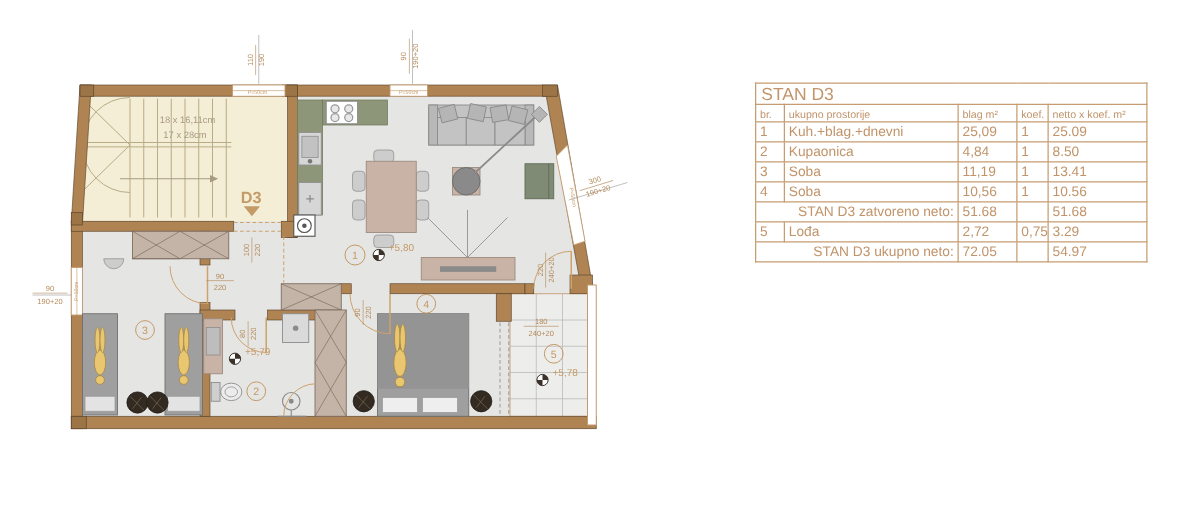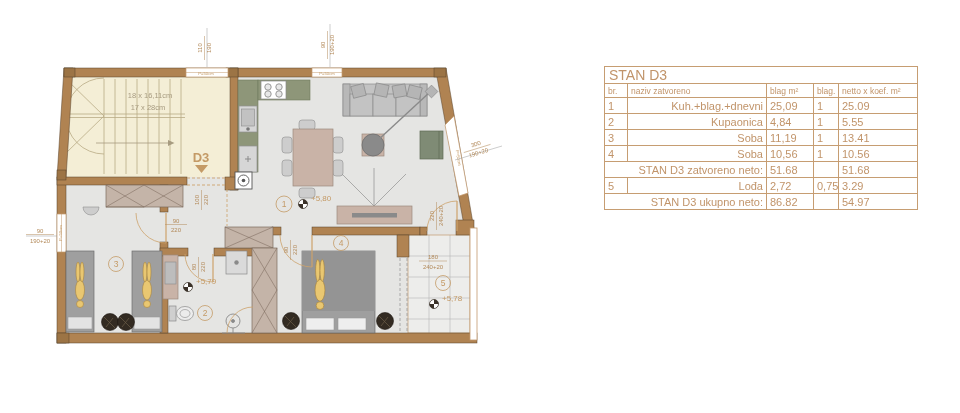--- a/index.html
+++ b/index.html
@@ -6,21 +6,21 @@
   #stage{position:relative;width:960px;height:413px;background:#fff;overflow:hidden;
          font-family:"Liberation Sans",sans-serif;}
   #plan-svg{position:absolute;left:0;top:0;}
   .tbl{position:absolute;left:604px;top:66px;width:313px;}
   .tbl table{border-collapse:collapse;width:100%;table-layout:fixed;
              font-family:"Liberation Sans",sans-serif;color:#c1946a;border-radius:12px;}
   .tbl td{border:1px solid #c69d72;height:15px;font-size:11px;text-align:left;
           padding:0 3px;overflow:hidden;white-space:nowrap;}
   .tbl tr.title td{font-size:14px;text-align:left;height:16px;padding-left:4px;}
   .tbl tr.head td{font-size:8.5px;height:13px;}
-  .tbl td.name{text-align:right;}
+  .tbl td.name{text-align:left;}
   .tbl td.rlabel{text-align:right;}
   svg text{font-family:"Liberation Sans",sans-serif;}
 </style>
 </head>
 <body>
 
 <div id="stage">
 
 <svg id="plan-svg" width="540" height="413" viewBox="0 0 540 413">
 
@@ -372,38 +372,38 @@
           <col style="width:47px">
       <col style="width:25px">
           <col style="width:79px">
     </colgroup>
     <tbody>
           <tr class="title">
       <td colspan="5">STAN D3</td>
     </tr>
     <tr class="head">
       <td>br.</td>
-      <td>naziv zatvoreno</td>
+      <td>ukupno prostorije</td>
       <td>blag m²</td>
-      <td>blag.</td>
+      <td>koef.</td>
       <td>netto x koef. m²</td>
     </tr>
     <tr>
       <td>1</td>
       <td class="name">Kuh.+blag.+dnevni</td>
       <td>25,09</td>
       <td>1</td>
       <td>25.09</td>
     </tr>
     <tr>
       <td>2</td>
       <td class="name">Kupaonica</td>
       <td>4,84</td>
       <td>1</td>
-      <td>5.55</td>
+      <td>8.50</td>
     </tr>
     <tr>
       <td>3</td>
       <td class="name">Soba</td>
       <td>11,19</td>
       <td>1</td>
       <td>13.41</td>
     </tr>
     <tr>
       <td>4</td>
@@ -420,21 +420,21 @@
     </tr>
     <tr>
       <td>5</td>
       <td class="name">Lođa</td>
       <td>2,72</td>
       <td>0,75</td>
       <td>3.29</td>
     </tr>
     <tr>
       <td colspan="2" class="rlabel">STAN D3 ukupno neto:</td>
-      <td>86.82</td>
+      <td>72.05</td>
       <td></td>
       <td>54.97</td>
     </tr>
   </tbody>
       </table>
 </div>
 
 </div>
 
 </body></html>

